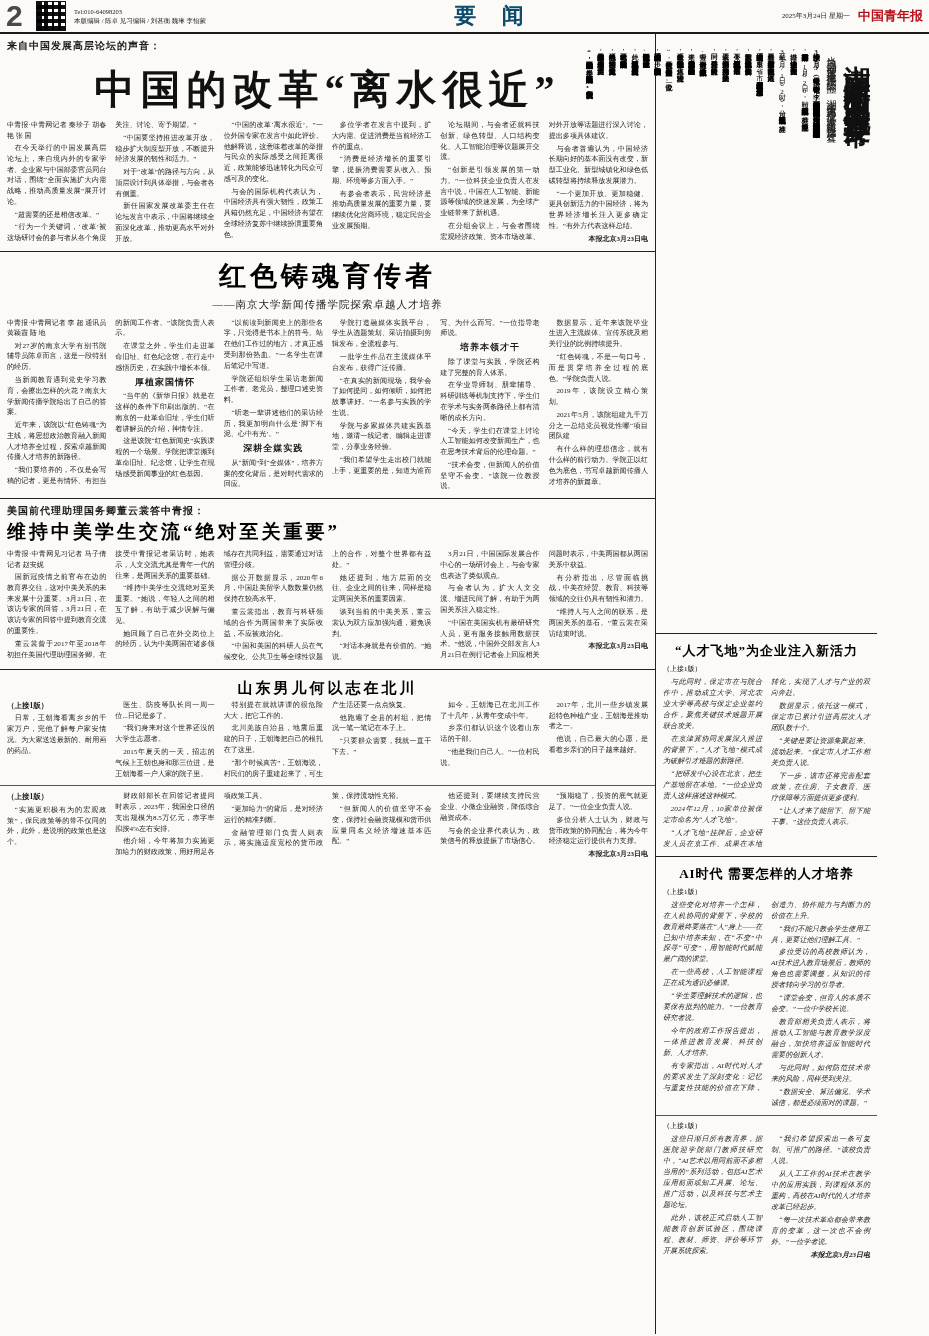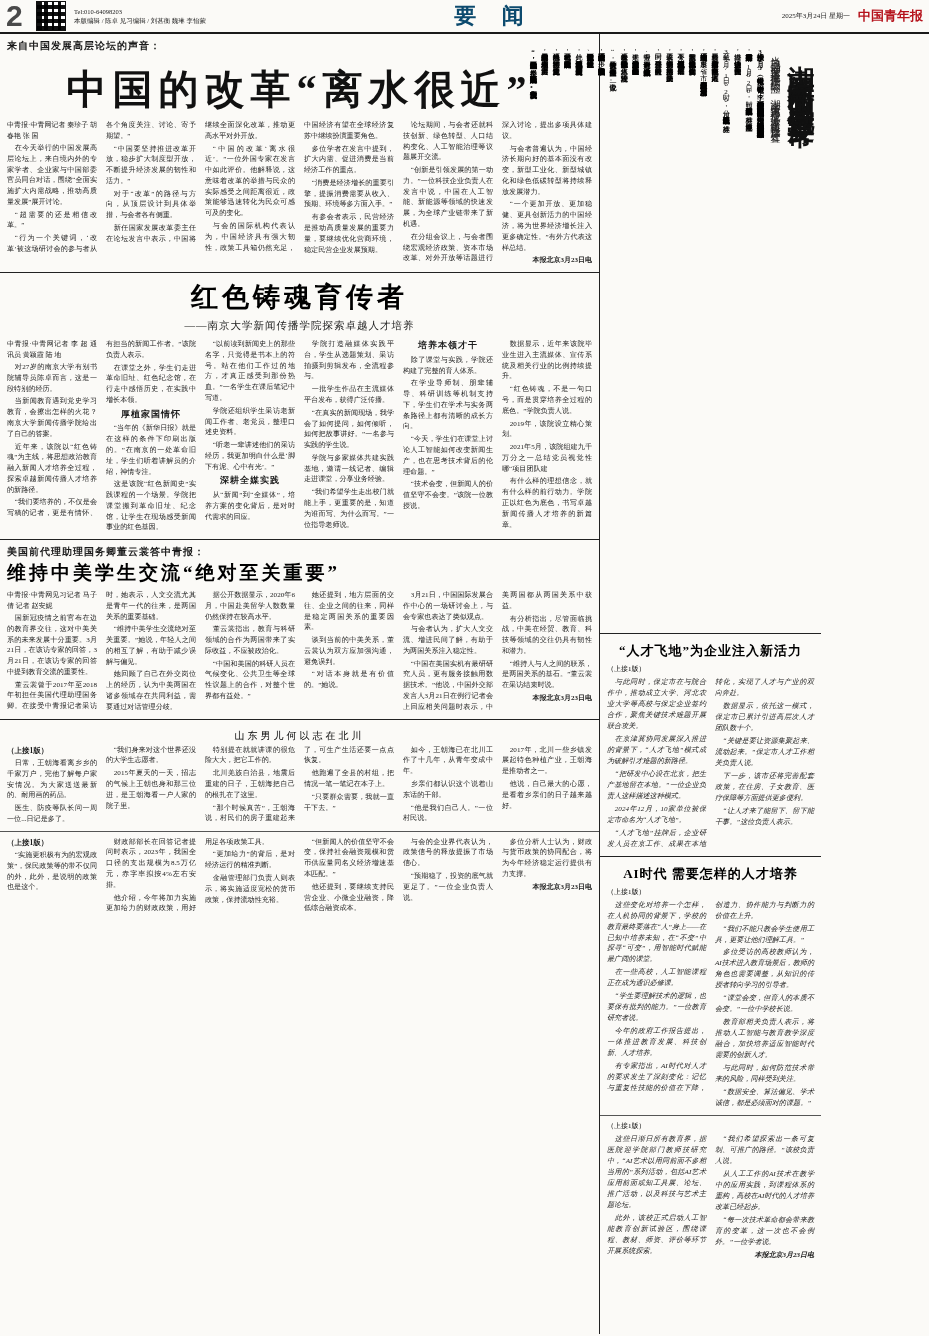--- a/index.html
+++ b/index.html
@@ -56,21 +56,21 @@
     font-size: 13px; font-weight: bold; color: #b5121b;
     letter-spacing: 0px;
     white-space: nowrap;
   }
 
   
   .body-wrap {
     display: flex;
     height: calc(1336px - 36px);
   }
-  .left-zone { width: 600px; border-right: 1.5px solid #222; }
+  .left-zone { width: 656px; border-right: 1.5px solid #222; }
   .right-zone { width: 221px; }
 
   .sep-h { border-top: 1.5px solid #222; }
   .sep-h-thin { border-top: 1px solid #555; }
 
   
   .art { padding: 5px 7px 6px 7px; }
   .kicker {
     font-size: 10px; color: #1a1a1a; font-weight: bold;
     margin-bottom: 3px; letter-spacing: 1px;
@@ -135,21 +135,21 @@
   .rz-title {
     font-size: 13px; font-weight: bold; text-align: center;
     letter-spacing: 1px; margin: 4px 0 4px; line-height: 1.3;
   }
   .rz-cont { font-size: 7px; margin-bottom: 3px; }
   .rz-body { font-size: 7.1px; line-height: 1.55; text-align: justify; }
   .rz-body p { margin: 0 0 2px; text-indent: 1.1em; font-style: italic; }
 
   
   .band-title {
-    font-size: 10px; font-weight: normal; text-align: center;
+    font-size: 15px; font-weight: bold; text-align: center;
     letter-spacing: 3px; padding: 4px 0 2px;
   }
 </style>
 </head>
 <body>
 
 <div id="page">
 
   <div class="masthead">
     <div class="page-num">2</div>

